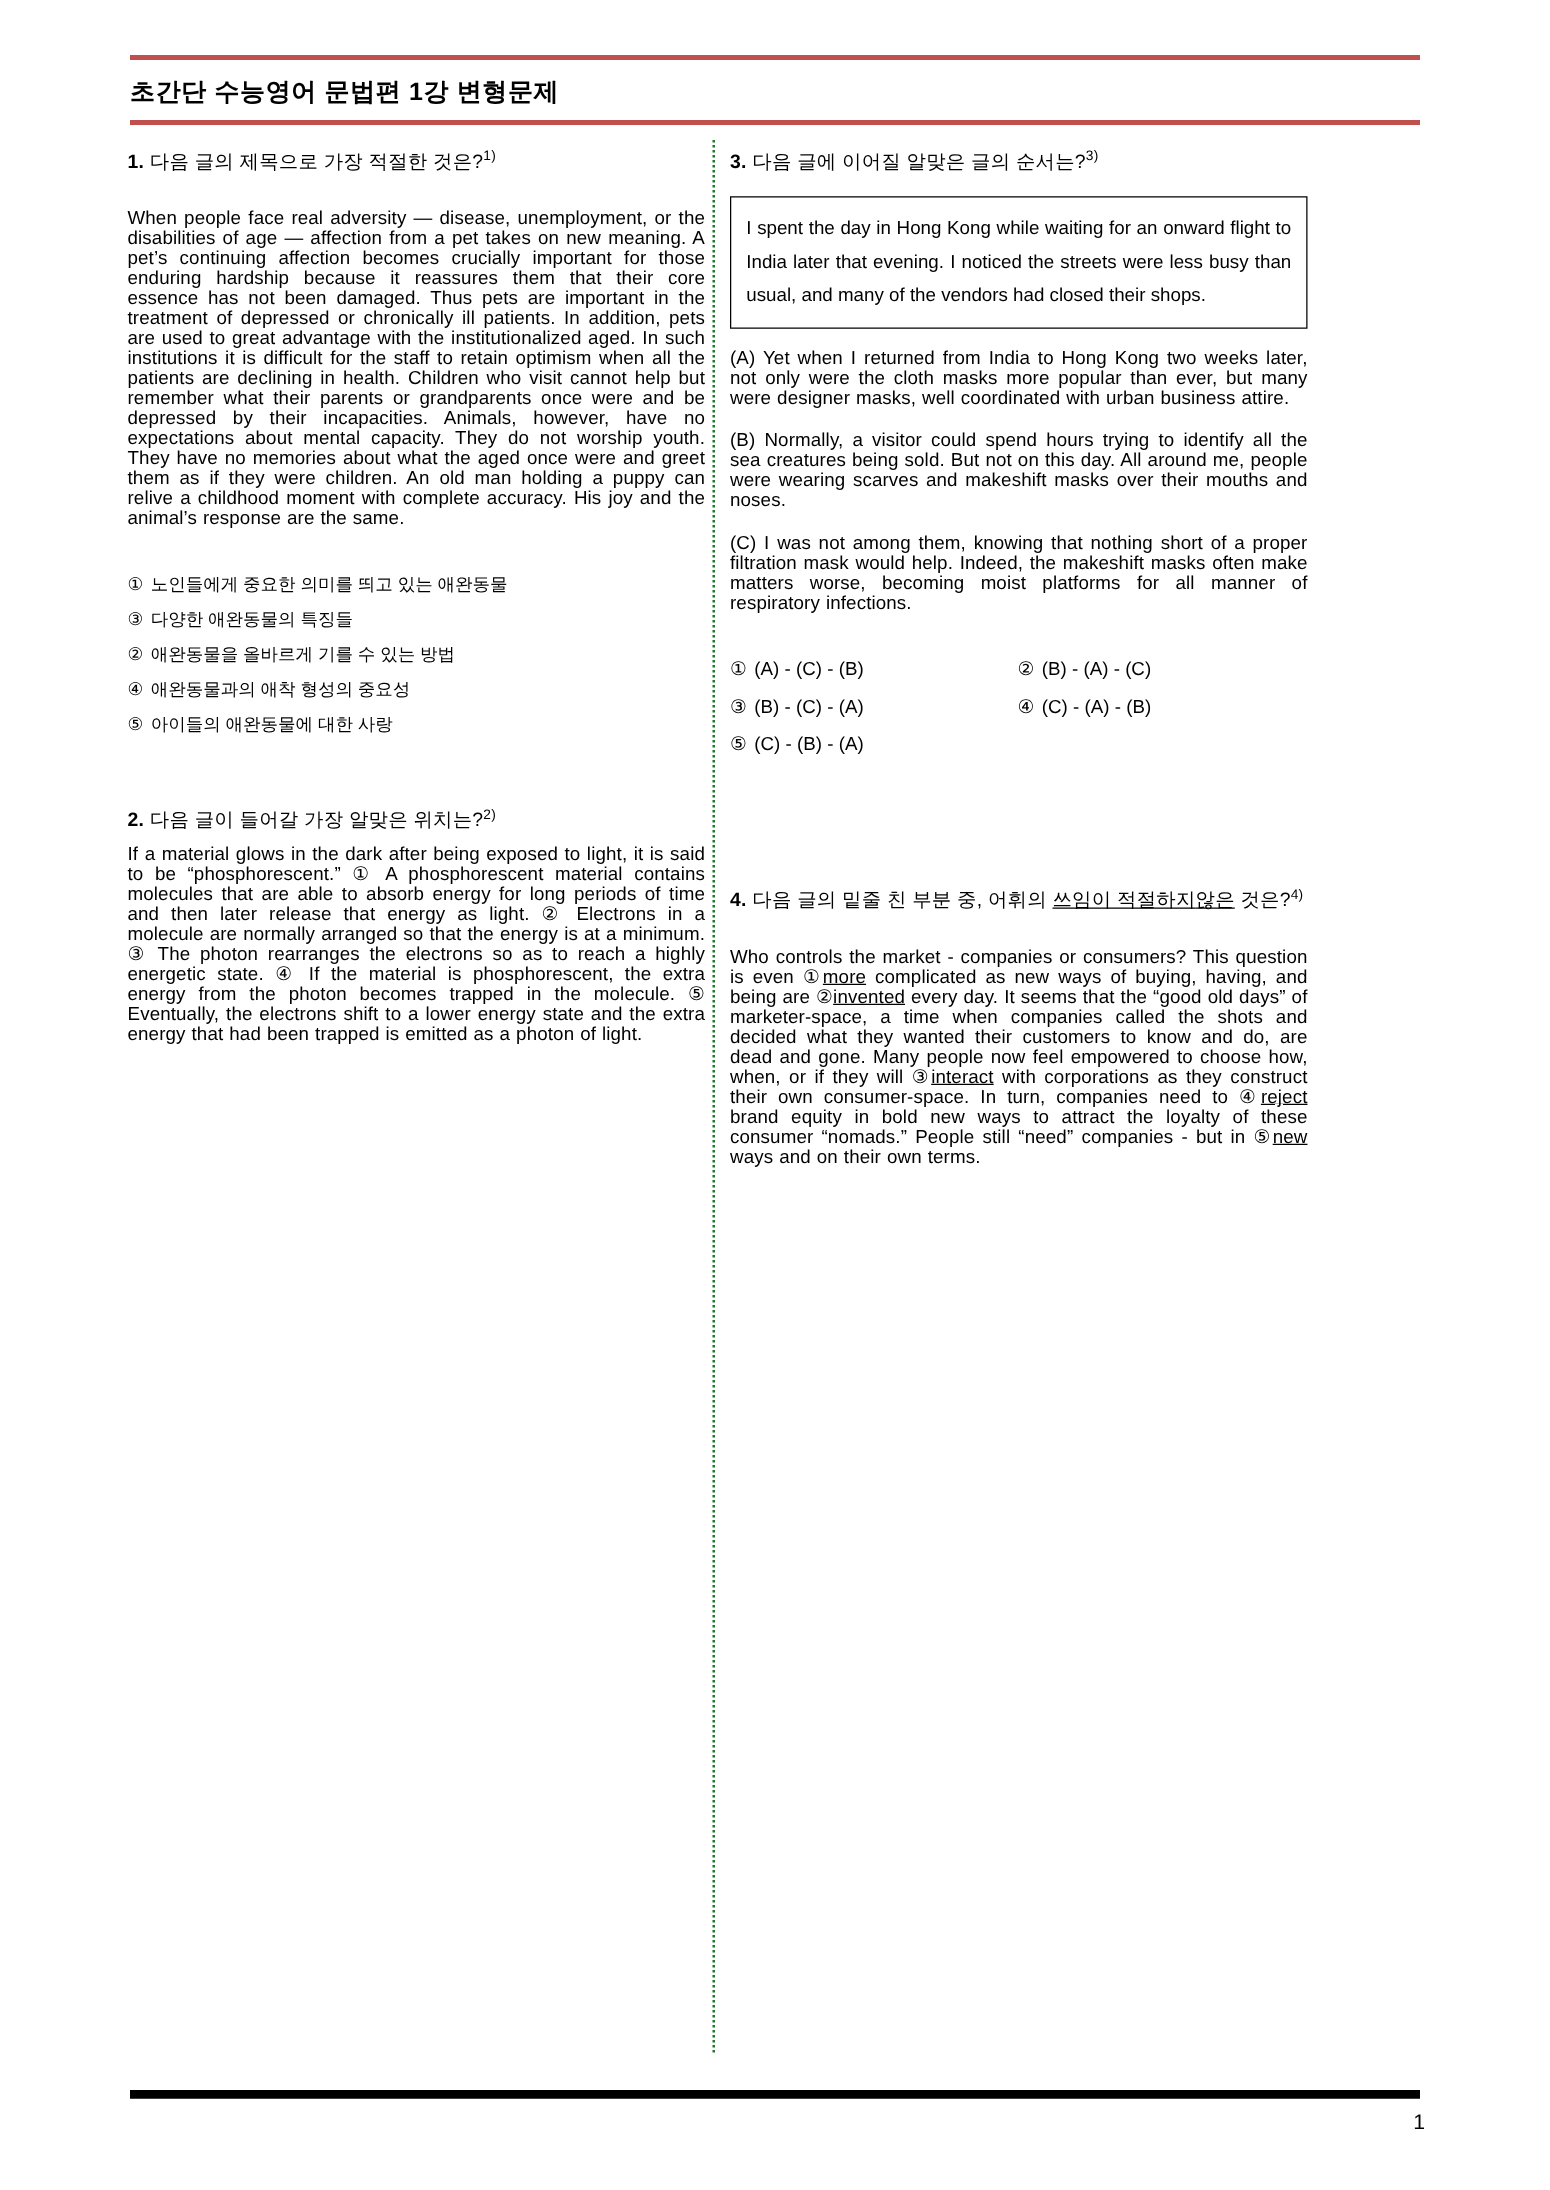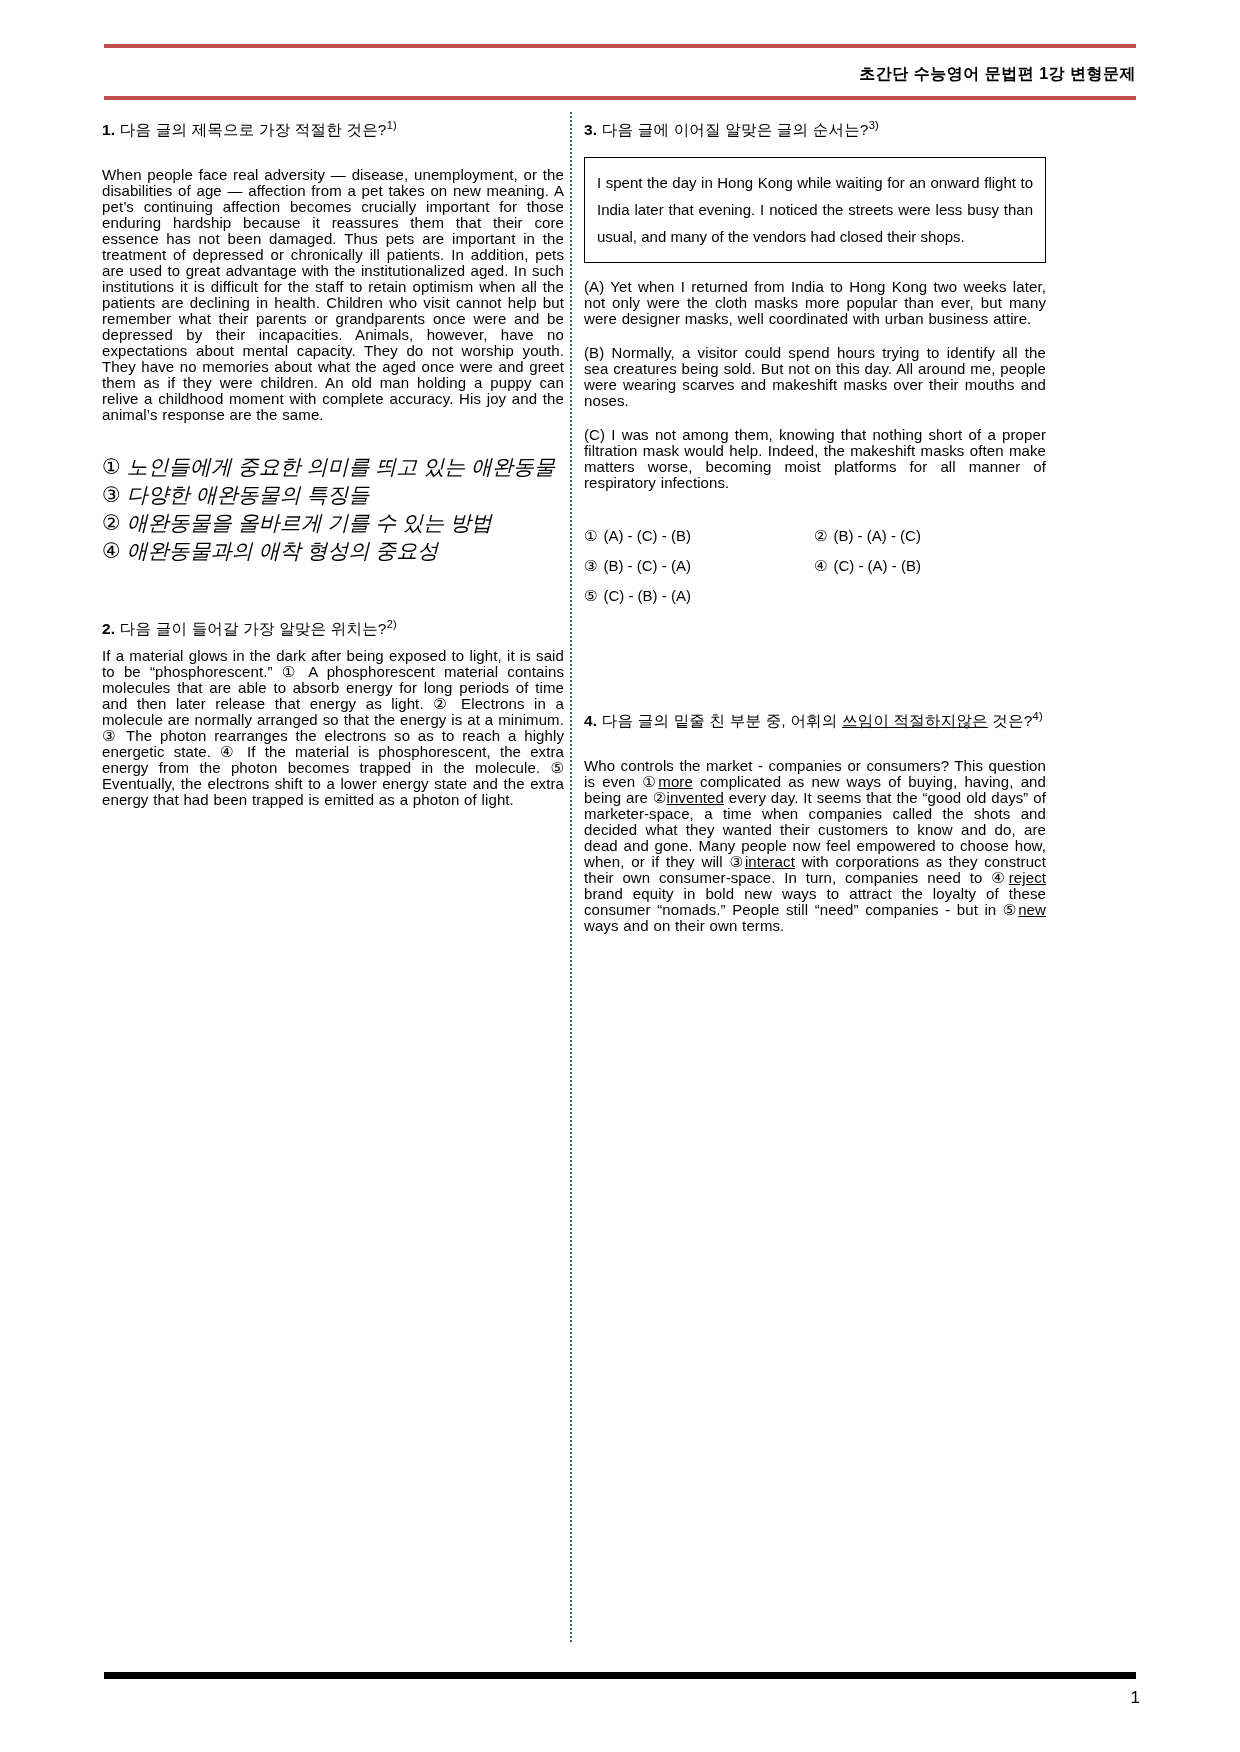--- a/index.html
+++ b/index.html
@@ -31,22 +31,22 @@
   .header-rule-bottom {
     position: absolute;
     left: 104px; top: 96px;
     width: 1032px; height: 4px;
     background: #c0504d;
   }
   .doc-title {
     position: absolute;
     left: 104px; top: 54px;
     width: 1032px;
-    text-align: right;
-    font-size: 16px;
+    text-align: left;
+    font-size: 20px;
     font-weight: bold;
     letter-spacing: 0.5px;
     line-height: 40px;
   }
   
   .col {
     position: absolute;
     top: 112px;
     width: 462px;
   }
@@ -92,24 +92,23 @@
     padding: 11px 12px 12px 12px;
     margin: 14px 0 16px 6px;
     font-size: 15px;
     line-height: 27px;
     text-align: justify;
     text-align-last: left;
   }
   .boxed.tight { margin-left: 0; }
 
   .choices-kr {
-    font-size: 21px;
+    font-size: 14px;
     line-height: 28px;
     margin: 0;
-    font-style: italic;
   }
   .choice-row { white-space: nowrap; }
   .circ { margin-right: 6px; }
 
   .choices-grid {
     font-size: 15px;
     line-height: 30px;
     display: grid;
     grid-template-columns: 230px 230px;
   }
@@ -149,20 +148,21 @@
     <div>
       <p class="q-head"><span class="qnum">1.</span><span> 다음 글의 제목으로 가장 적절한 것은?</span><span class="sup">1)</span></p>
       <div class="spacer-sm"></div>
       <p class="passage">When people face real adversity — disease, unemployment, or the disabilities of age — affection from a pet takes on new meaning. A pet’s continuing affection becomes crucially important for those enduring hardship because it reassures them that their core essence has not been damaged. Thus pets are important in the treatment of depressed or chronically ill patients. In addition, pets are used to great advantage with the institutionalized aged. In such institutions it is difficult for the staff to retain optimism when all the patients are declining in health. Children who visit cannot help but remember what their parents or grandparents once were and be depressed by their incapacities. Animals, however, have no expectations about mental capacity. They do not worship youth. They have no memories about what the aged once were and greet them as if they were children. An old man holding a puppy can relive a childhood moment with complete accuracy. His joy and the animal’s response are the same.</p>
       <div class="spacer-md"></div>
       <div class="choices-kr">
         <div class="choice-row"><span class="circ">①</span><span>노인들에게 중요한 의미를 띄고 있는 애완동물</span></div>
         <div class="choice-row"><span class="circ">③</span><span>다양한 애완동물의 특징들</span></div>
         <div class="choice-row"><span class="circ">②</span><span>애완동물을 올바르게 기를 수 있는 방법</span></div>
         <div class="choice-row"><span class="circ">④</span><span>애완동물과의 애착 형성의 중요성</span></div>
+        <div class="choice-row"><span class="circ">⑤</span><span>아이들의 애완동물에 대한 사랑</span></div>
       </div>
     </div>
 
     <div class="spacer-lg"></div>
 
     <div>
       <p class="q-head"><span class="qnum">2.</span><span> 다음 글이 들어갈 가장 알맞은 위치는?</span><span class="sup">2)</span></p>
       <p class="passage">If a material glows in the dark after being exposed to light, it is said to be “phosphorescent.” ① A phosphorescent material contains molecules that are able to absorb energy for long periods of time and then later release that energy as light. ② Electrons in a molecule are normally arranged so that the energy is at a minimum. ③ The photon rearranges the electrons so as to reach a highly energetic state. ④ If the material is phosphorescent, the extra energy from the photon becomes trapped in the molecule. ⑤ Eventually, the electrons shift to a lower energy state and the extra energy that had been trapped is emitted as a photon of light.</p>
     </div>
 

